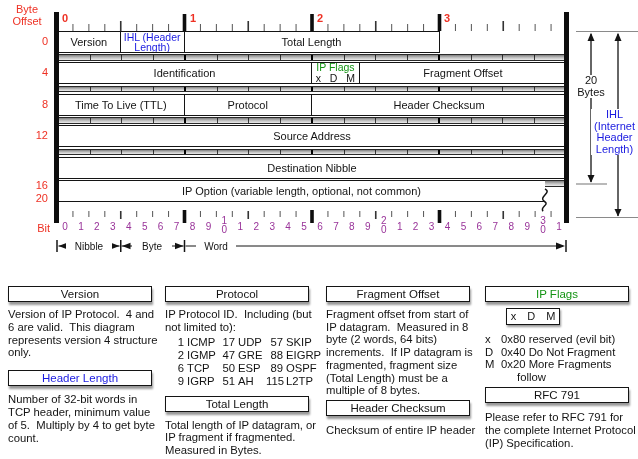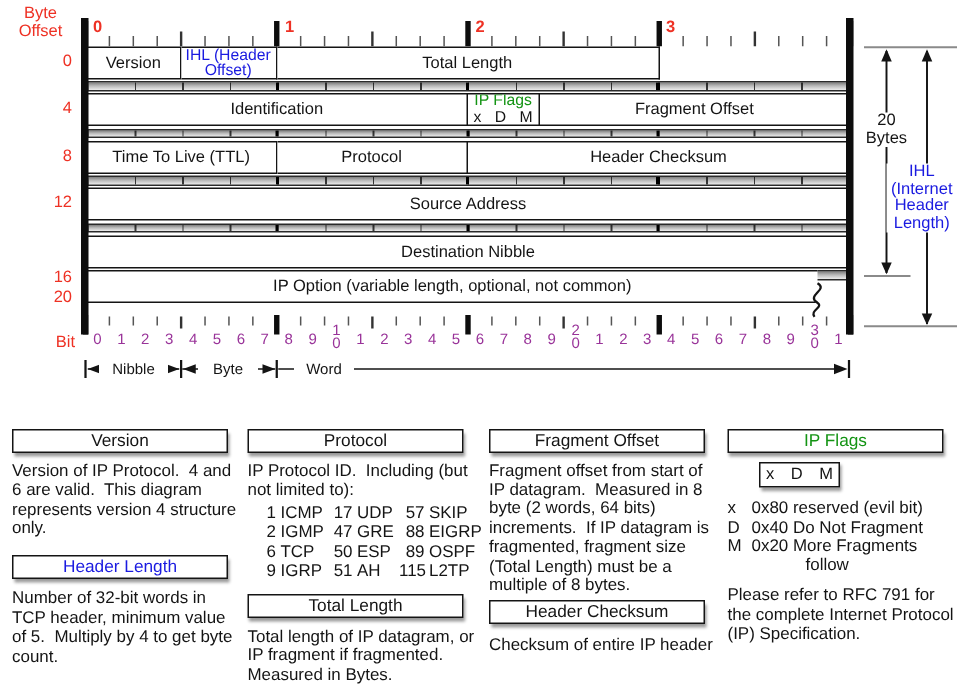--- a/index.html
+++ b/index.html
@@ -60,21 +60,21 @@
   .body{white-space:pre-wrap;}
   .ptable{display:grid; grid-template-columns:50px 47px 50px; column-gap:1px; margin-left:2px;}
   .pcell{display:flex; line-height:13px;}
   .pcell .n{width:17px; text-align:right; margin-right:3px; flex:0 0 17px;}
   .xdm{width:54px; height:17px; margin:6px 0 0 21px; border:1.5px solid #141414; background:#fff;
        box-shadow:1px 2px 2px rgba(0,0,0,.4); display:flex; align-items:center; justify-content:center;
        font-size:11px; word-spacing:8px;}
   .flaglist{margin-top:8px;}
   .flagline{display:flex; line-height:12.6px;}
   .flagline .fkey{flex:0 0 16px;}
-  .flagline.indent{margin-left:52px;}
+  .flagline.indent{margin-left:32px;}
 </style>
 </head>
 <body>
 
 <div id="canvas" style="--red: #ee3124; --purple: #993399; --blue: #1a1ae0; --green: #149414;">
 
   <div class="corner pre">Byte
 Offset</div>
   <span class="rlabel" style="left:62px">0</span>
   <span class="rlabel" style="left:190px">1</span>
@@ -160,21 +160,21 @@
   <div class="boff" style="top:99px">8</div>
   <div class="boff" style="top:130px">12</div>
   <div class="boff" style="top:180px">16</div>
   <div class="boff" style="top:193px">20</div>
 
   <div class="row" style="top:31px">
     <div class="cell" style="width:12.5%">
         <span>Version</span>
       </div>
     <div class="cell" style="width:12.5%">
-        <span class="blue small2">IHL (Header Offset)</span>
+        <span class="blue small2">IHL (Header Length)</span>
       </div>
     <div class="cell" style="width:50%">
         <span>Total Length</span>
       </div>
   </div>
   <div class="row" style="top:62px">
     <div class="cell" style="width:50%">
         <span>Identification</span>
       </div>
     <div class="cell" style="width:9.375%">
@@ -395,16 +395,19 @@
           <span>0x40 Do Not Fragment</span>
         </div>
         <div class="flagline">
           <span class="fkey">M</span>
           <span>0x20 More Fragments</span>
         </div>
         <div class="flagline indent">
           <span>follow</span>
         </div>
       </div>
+    <div class="hbox" style="margin-top:4px">
+        <span>RFC 791</span>
+      </div>
     <div class="body" style="margin-top:8px">Please refer to RFC 791 for the complete Internet Protocol (IP) Specification.</div>
   </div>
 
 </div>
 
 </body></html>

